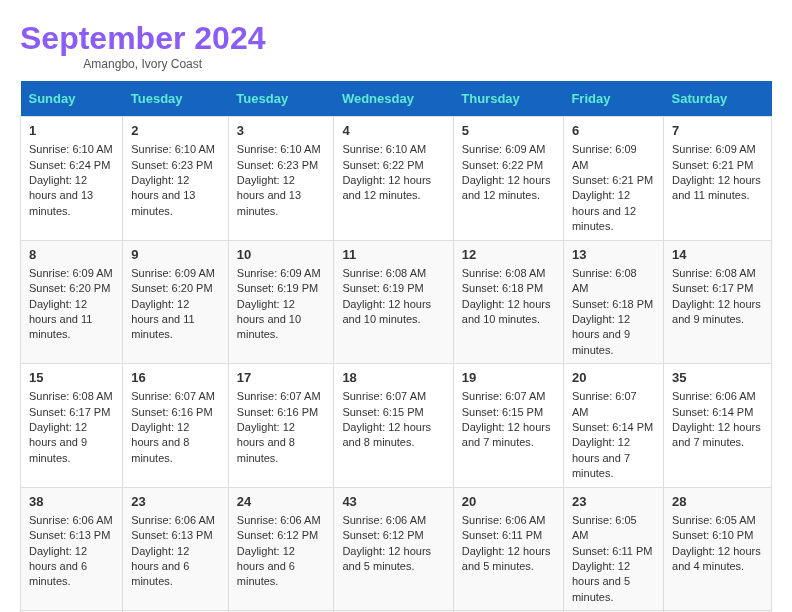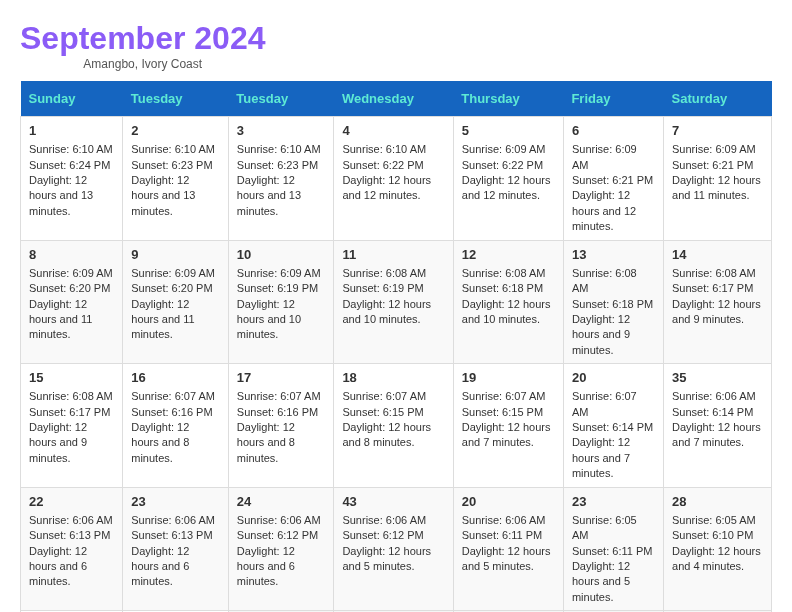--- a/index.html
+++ b/index.html
@@ -219,21 +219,21 @@
       </td>
         <td>
         <span class="day-num">35</span>
         <span>Sunrise: 6:06 AM</span><br>
         <span>Sunset: 6:14 PM</span><br>
         <span>Daylight: 12 hours and 7 minutes.</span>
       </td>
       </tr>
       <tr>
         <td>
-        <span class="day-num">22</span>
+        <span class="day-num">38</span>
         <span>Sunrise: 6:06 AM</span><br>
         <span>Sunset: 6:13 PM</span><br>
         <span>Daylight: 12 hours and 6 minutes.</span>
       </td>
         <td>
         <span class="day-num">23</span>
         <span>Sunrise: 6:06 AM</span><br>
         <span>Sunset: 6:13 PM</span><br>
         <span>Daylight: 12 hours and 6 minutes.</span>
       </td>

